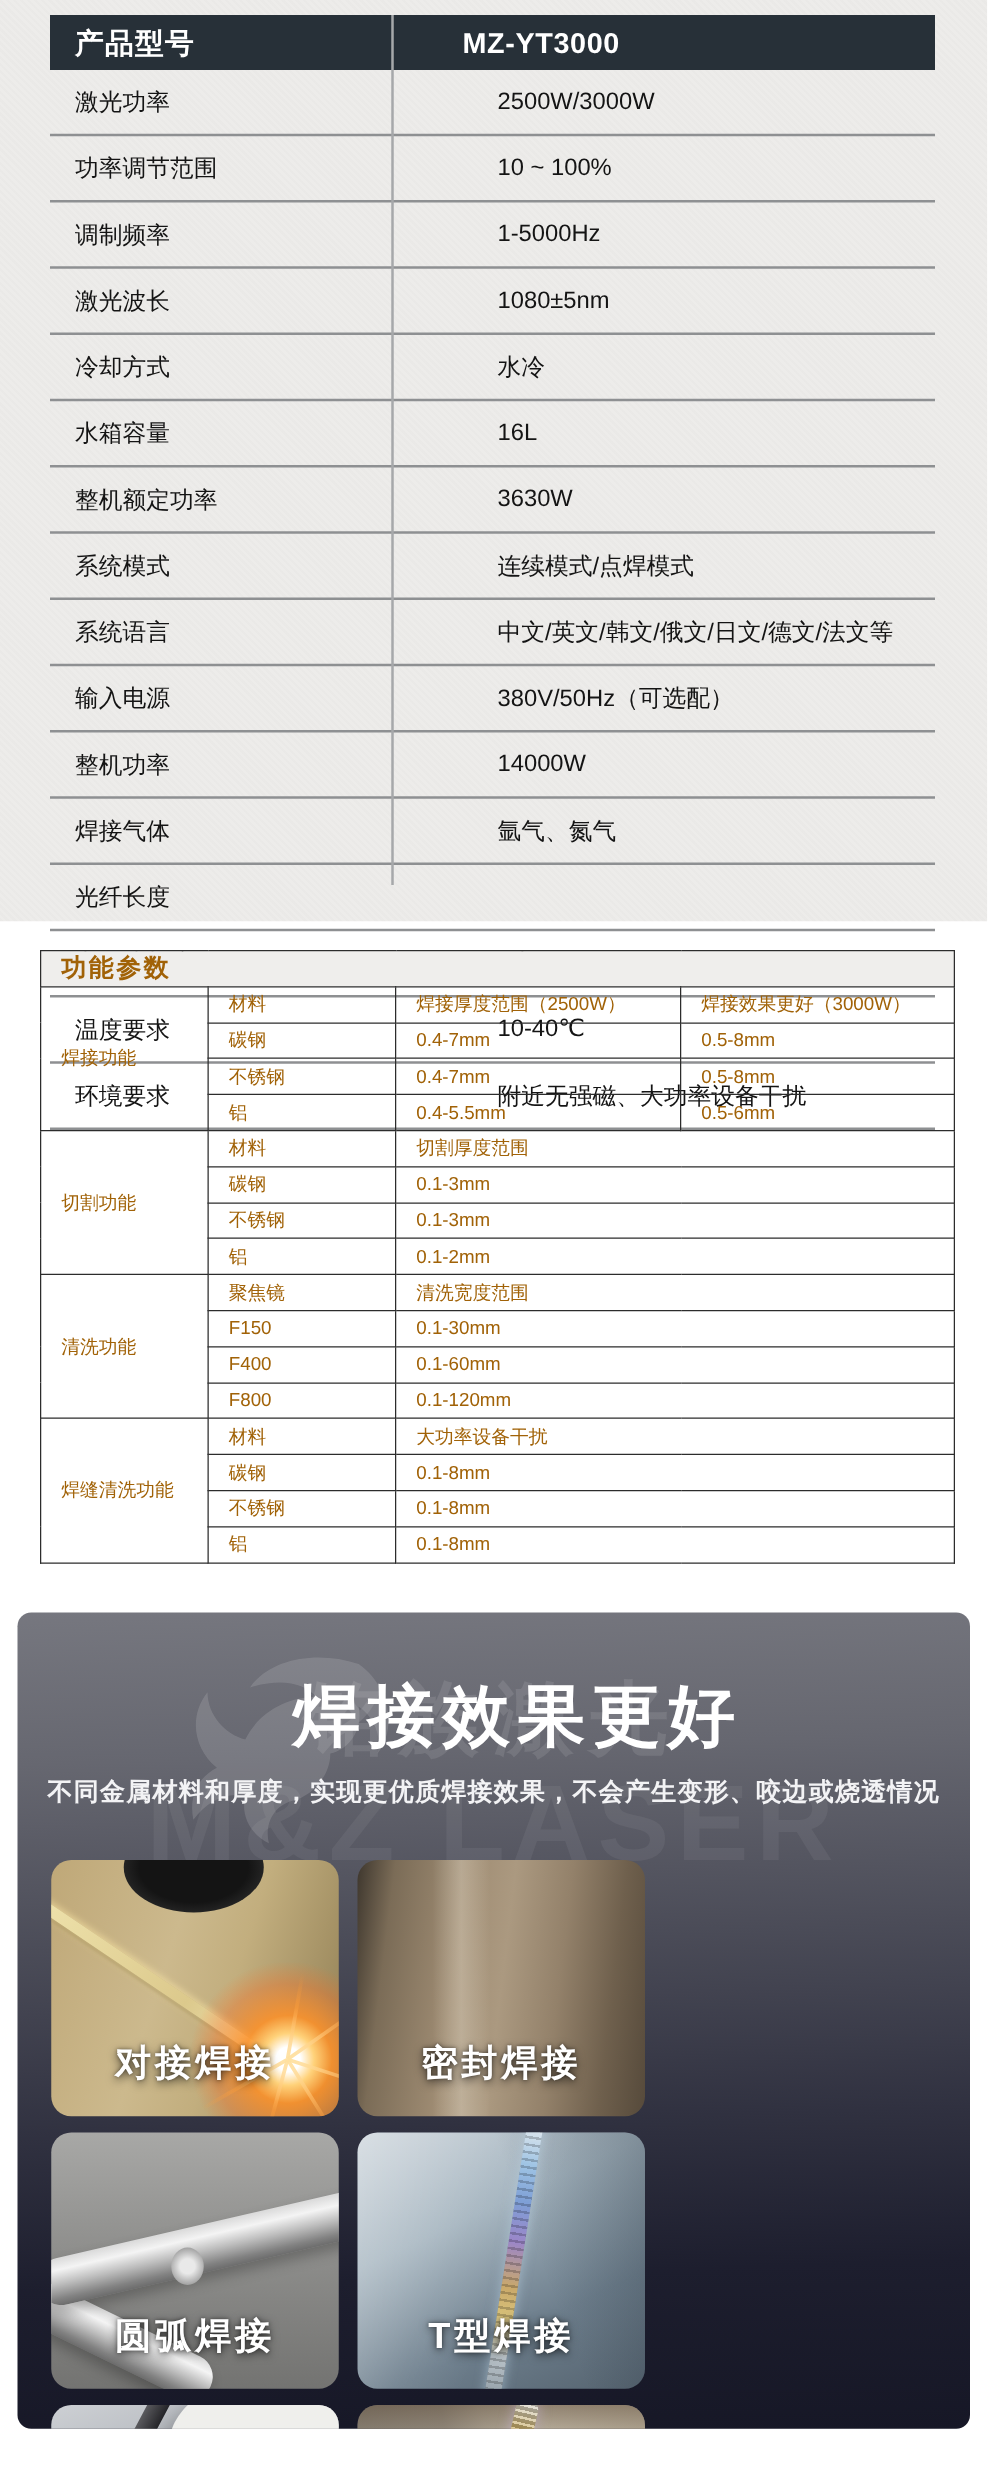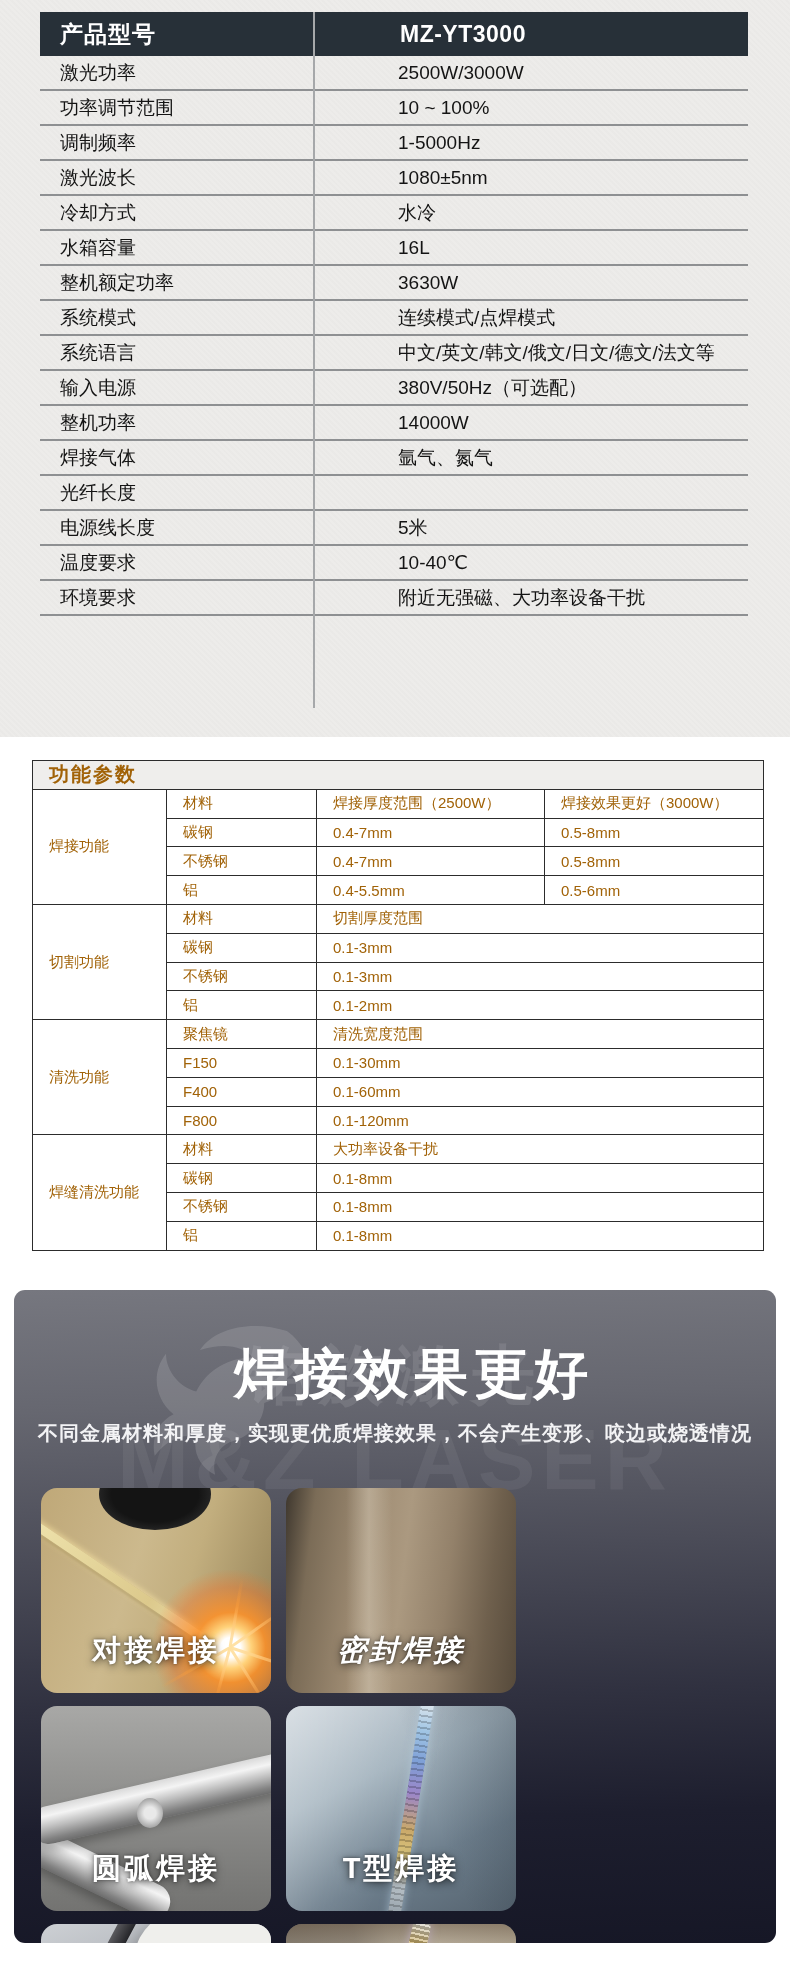--- a/index.html
+++ b/index.html
@@ -5,24 +5,24 @@
   html,body{margin:0;padding:0;background:#fff;}
   body{font-family:"Liberation Sans","DejaVu Sans",sans-serif;width:790px;}
   #page{position:relative;width:790px;height:1973px;background:#fff;overflow:hidden;}
 
   
   .panel{position:absolute;left:0;top:0;width:790px;height:737px;
     background:
       repeating-linear-gradient(45deg,rgba(0,0,0,.012) 0 2px,rgba(255,255,255,.02) 2px 4px),
       #edecea;}
   .spec-table{position:absolute;left:40px;top:12px;width:708px;}
-  .spec-header{display:flex;height:44px;background:#273038;color:#fff;font-weight:bold;gap:30px;}
+  .spec-header{display:flex;height:44px;background:#273038;color:#fff;font-weight:bold;}
   .spec-header .h-label{width:274px;box-sizing:border-box;padding-left:20px;display:flex;align-items:center;font-size:23px;letter-spacing:1px;}
   .spec-header .h-value{flex:1;box-sizing:border-box;padding-left:56px;display:flex;align-items:center;font-size:23px;letter-spacing:.5px;}
-  .spec-row{display:flex;height:35px;box-sizing:border-box;border-bottom:2px solid #8e9092;}
+  .spec-row{display:flex;height:53px;box-sizing:border-box;border-bottom:2px solid #8e9092;}
   .spec-label{width:274px;box-sizing:border-box;padding-left:20px;display:flex;align-items:center;font-size:19px;color:#141414;font-weight:500;}
   .spec-value{flex:1;box-sizing:border-box;padding-left:84px;display:flex;align-items:center;font-size:19px;color:#141414;}
   .spec-divider{position:absolute;left:273px;top:0;width:2px;height:696px;background:#a6a8aa;}
 
   
   table.ft{position:absolute;left:32px;top:760px;width:731px;border-collapse:collapse;table-layout:fixed;}
   table.ft td{border:1.5px solid #2c2c2c;text-align:left;vertical-align:middle;font-size:15px;color:#a16207;padding:0 16px;overflow:hidden;white-space:nowrap;}
   tr.ft-title-row{height:46px;}
   tr.ft-title-row td{background:#efeeec;font-size:20px;font-weight:bold;letter-spacing:2px;}
   table.ft tr{height:28.8px;}
@@ -52,21 +52,21 @@
     transform:rotate(34deg);transform-origin:left top;}
   #photo-butt .glow{position:absolute;left:112px;top:82px;width:155px;height:155px;
     background:radial-gradient(circle,#ffffff 0 9%,#ffd27a 19%,rgba(255,145,40,.85) 32%,rgba(255,110,30,.35) 55%,transparent 72%);}
   #photo-butt .ray{position:absolute;left:189px;top:158px;width:115px;height:3px;border-radius:2px;
     background:linear-gradient(90deg,rgba(255,225,160,.95),rgba(255,160,60,.4) 60%,transparent);transform-origin:left center;}
   #photo-butt .r1{transform:rotate(18deg);} #photo-butt .r2{transform:rotate(58deg);width:90px;}
   #photo-butt .r3{transform:rotate(105deg);width:70px;} #photo-butt .r4{transform:rotate(-35deg);width:95px;}
   #photo-butt .r5{transform:rotate(-80deg);width:70px;} #photo-butt .r6{transform:rotate(150deg);width:80px;}
 
   
-  #photo-seal{background:linear-gradient(97deg,#3e372e 0%,#7b6c57 12%,#a08d74 35%,#ab9980 50%,#93816a 68%,#6f604d 85%,#564a3b 100%);font-style:italic;}
+  #photo-seal{background:linear-gradient(97deg,#3e372e 0%,#7b6c57 12%,#a08d74 35%,#ab9980 50%,#93816a 68%,#6f604d 85%,#564a3b 100%);}
   #photo-seal .groove{position:absolute;right:52px;top:-46px;width:230px;height:320px;border-radius:50%;
     border-left:12px solid rgba(45,38,30,.55);transform:rotate(-6deg);}
   #photo-seal .stitch{position:absolute;right:40px;top:-44px;width:230px;height:320px;border-radius:50%;
     border-left:7px dotted rgba(244,238,226,.95);transform:rotate(-6deg);filter:drop-shadow(0 0 3px rgba(255,250,230,.5));}
   #photo-seal .hilite{position:absolute;left:60px;top:0;width:46px;height:100%;
     background:linear-gradient(90deg,transparent,rgba(255,250,235,.28),transparent);}
 
   
   #photo-t{background:linear-gradient(155deg,#c2ccd4 0%,#a2b2bd 35%,#6d7e8c 70%,#55636f 100%);}
   #photo-t .sheen{position:absolute;inset:0;background:linear-gradient(115deg,rgba(255,255,255,.38) 0%,rgba(255,255,255,.08) 38%,transparent 55%),

